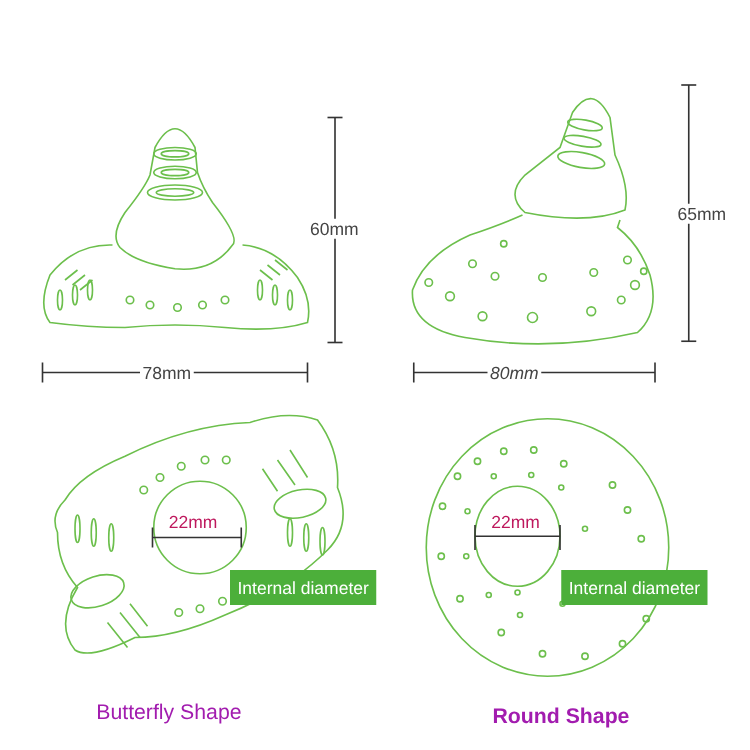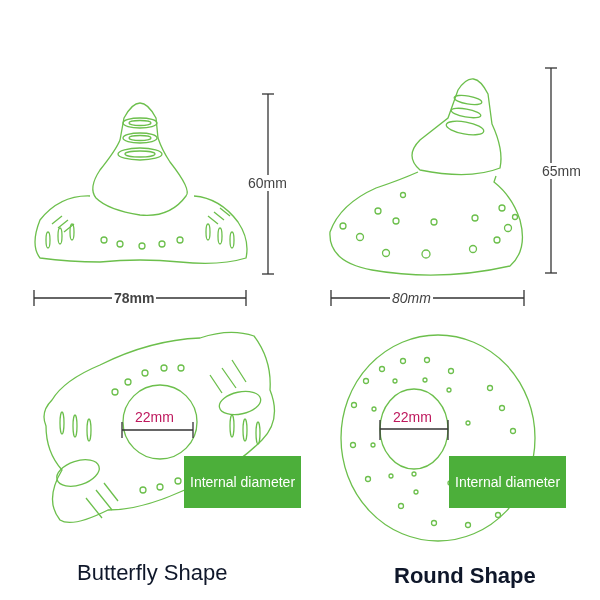--- a/index.html
+++ b/index.html
@@ -1,19 +1,19 @@
 <!DOCTYPE html>
 <html><head>
 <meta charset="utf-8">
 <style>
   html, body { margin:0; padding:0; background:#ffffff; }
   body { width:600px; height:600px; position:relative; overflow:hidden; font-family:"Liberation Sans", sans-serif; }
   .dim-text { position:absolute; font-size:14px; color:#444444; background:#ffffff; padding:0 2px; line-height:16px; }
-  .tag { position:absolute; background:#4caf3a; color:#ffffff; font-size:14px; line-height:20px; padding:16px 6px; white-space:nowrap; }
-  .caption { position:absolute; color:#0f172a; font-size:22px; }
+  .tag { position:absolute; background:#4caf3a; color:#ffffff; font-size:14px; line-height:20px; padding:4px 6px; white-space:nowrap; }
+  .caption { position:absolute; color:#a21caf; font-size:17px; }
   .inner-dim { position:absolute; font-size:14px; color:#be185d; }
   svg { position:absolute; left:0; top:0; }
 </style>
 </head>
 <body>
 
 <svg width="600" height="600" viewBox="0 0 600 600">
   <g fill="none" stroke="#6cbf4c" stroke-width="1.3">
 
     <g>
@@ -134,21 +134,21 @@
     <line x1="122" y1="430" x2="193" y2="430"></line>
       <line x1="122" y1="422" x2="122" y2="438"></line>
       <line x1="193" y1="422" x2="193" y2="438"></line>
     <line x1="380" y1="429" x2="448" y2="429"></line>
       <line x1="380" y1="420" x2="380" y2="440"></line>
       <line x1="448" y1="420" x2="448" y2="440"></line>
   </g>
 </svg>
 
 <div class="dim-text" style="left:246px;top:175px;">60mm</div>
-<div class="dim-text" style="left:112px;top:290px;font-weight:bold;">78mm</div>
+<div class="dim-text" style="left:112px;top:290px;">78mm</div>
 <div class="dim-text" style="left:540px;top:163px;">65mm</div>
 <div class="dim-text" style="left:390px;top:290px;font-style:italic;">80mm</div>
 
 <div class="inner-dim" style="left:135px;top:409px;">22mm</div>
 <div class="inner-dim" style="left:393px;top:409px;">22mm</div>
 
 <div class="tag" style="left:184px;top:456px;">Internal diameter</div>
 <div class="tag" style="left:449px;top:456px;">Internal diameter</div>
 
 <div class="caption" style="left:77px;top:560px;">Butterfly Shape</div>

